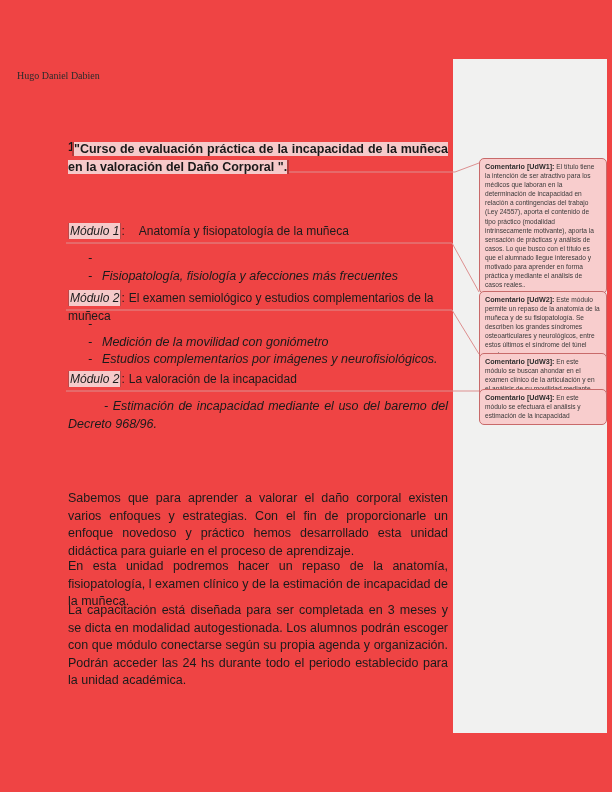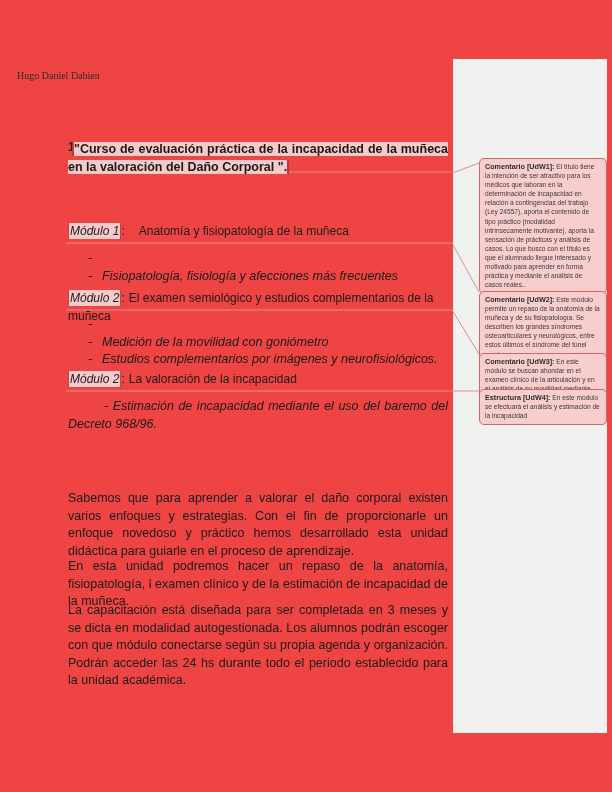--- a/index.html
+++ b/index.html
@@ -135,17 +135,17 @@
     <span class="c-label">Comentario [UdW2]:</span>
     <span>Este módulo permite un repaso de la anatomía de la muñeca y de su fisiopatología. Se describen los grandes síndromes osteoarticulares y neurológicos, entre estos últimos el síndrome del túnel carpiano.</span>
   </div>
 
   <div class="comment" style="top:353px; min-height:34px">
     <span class="c-label">Comentario [UdW3]:</span>
     <span>En este módulo se buscan ahondar en el examen clínico de la articulación y en el análisis de su movilidad mediante goniómetro.</span>
   </div>
 
   <div class="comment" style="top:389px; min-height:27px">
-    <span class="c-label">Estructura [UdW4]:</span>
+    <span class="c-label">Comentario [UdW4]:</span>
     <span>En este módulo se efectuará el análisis y estimación de la incapacidad</span>
   </div>
 
 </div>
 
 </body></html>

